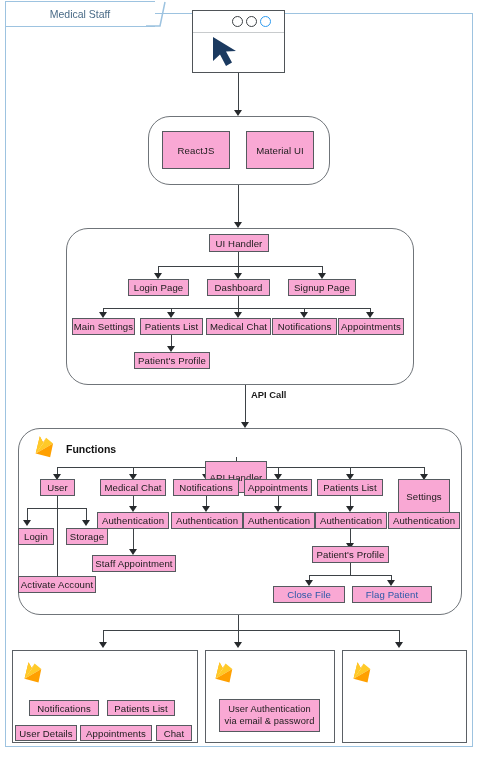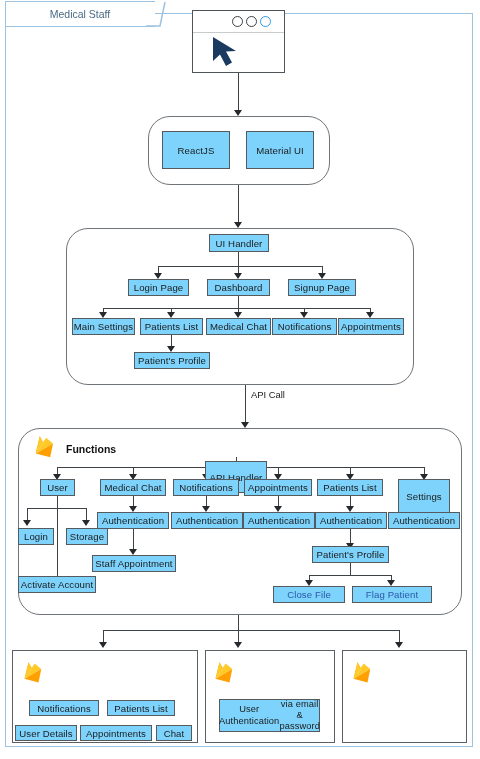--- a/index.html
+++ b/index.html
@@ -59,37 +59,37 @@
     width:140px; height:4px;
     background:#ffffff;
     z-index:4;
   }
 
   
   .node{
     position:absolute;
     box-sizing:border-box;
     border:1.1px solid #555a5f;
-    background:#7dd3fc;
+    background:#f9a8d4;
     color:#1b1b1b;
     font-size:9.6px;
     display:flex;
     align-items:center;
     justify-content:center;
     text-align:center;
     white-space:nowrap;
     z-index:3;
     letter-spacing:.1px;
   }
   .node.blue-text{color:#2a59a8;}
   .node.two-line{
     white-space:normal;
     line-height:1.22;
     font-size:9.3px;
-    flex-direction:row;
+    flex-direction:column;
   }
 
   
   .group{
     position:absolute;
     box-sizing:border-box;
     border:1.2px solid #6f7479;
     border-radius:22px;
     background:#ffffff;
     z-index:1;
@@ -268,21 +268,21 @@
   </div>
 
   <div class="ln lnv" style="left:171px;top:335px;height:13px;"></div>
   <div class="arw" style="left:167px;top:346px;"></div>
   <div class="node" style="left:134px;top:352px;width:76px;height:17px;">
     <span>Patient's Profile</span>
   </div>
 
   <div class="ln lnv" style="left:245px;top:385px;height:40px;"></div>
   <div class="arw" style="left:241px;top:422px;"></div>
-  <div class="edge-label" style="left:251px;top:389px;">API Call</div>
+  <div class="edge-label" style="left:251px;top:389px;font-weight:bold;">API Call</div>
 
   <div class="group" style="left:18px;top:428px;width:444px;height:187px;"></div>
 
   <svg class="fb-icon" style="left:31px;top:432px;width:30px;height:30px;" viewBox="0 0 32 32">
     <path d="M5,23 L9.4,4.6 L13.2,11.6 L16.1,6.2 Z" fill="#ffa000"></path>
     <path d="M5,23 L9.4,4.6 L13.2,11.6 Z" fill="#ffca28"></path>
     <path d="M5,23 L23.5,12.2 L16.1,6.2 L13.2,11.6 Z" fill="#ffca28"></path>
     <path d="M5,23 L23.5,12.2 L20.4,27 Z" fill="#ffa000"></path>
   </svg>
   <div class="group-title" style="left:66px;top:443px;">Functions</div>

